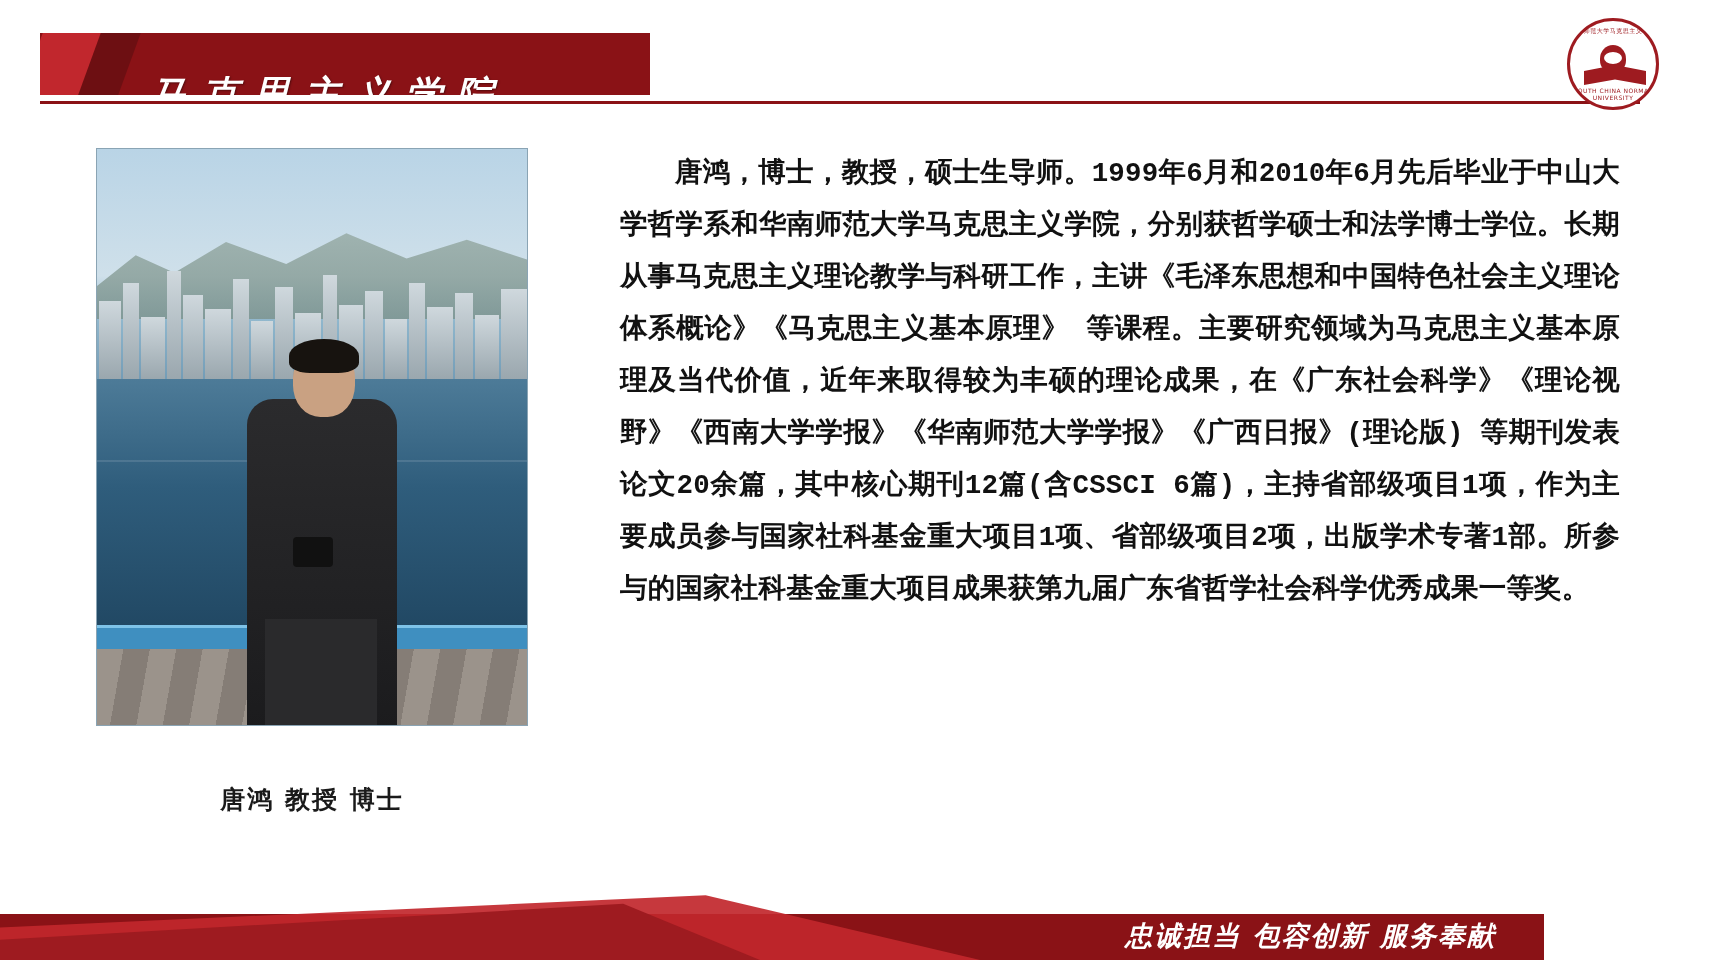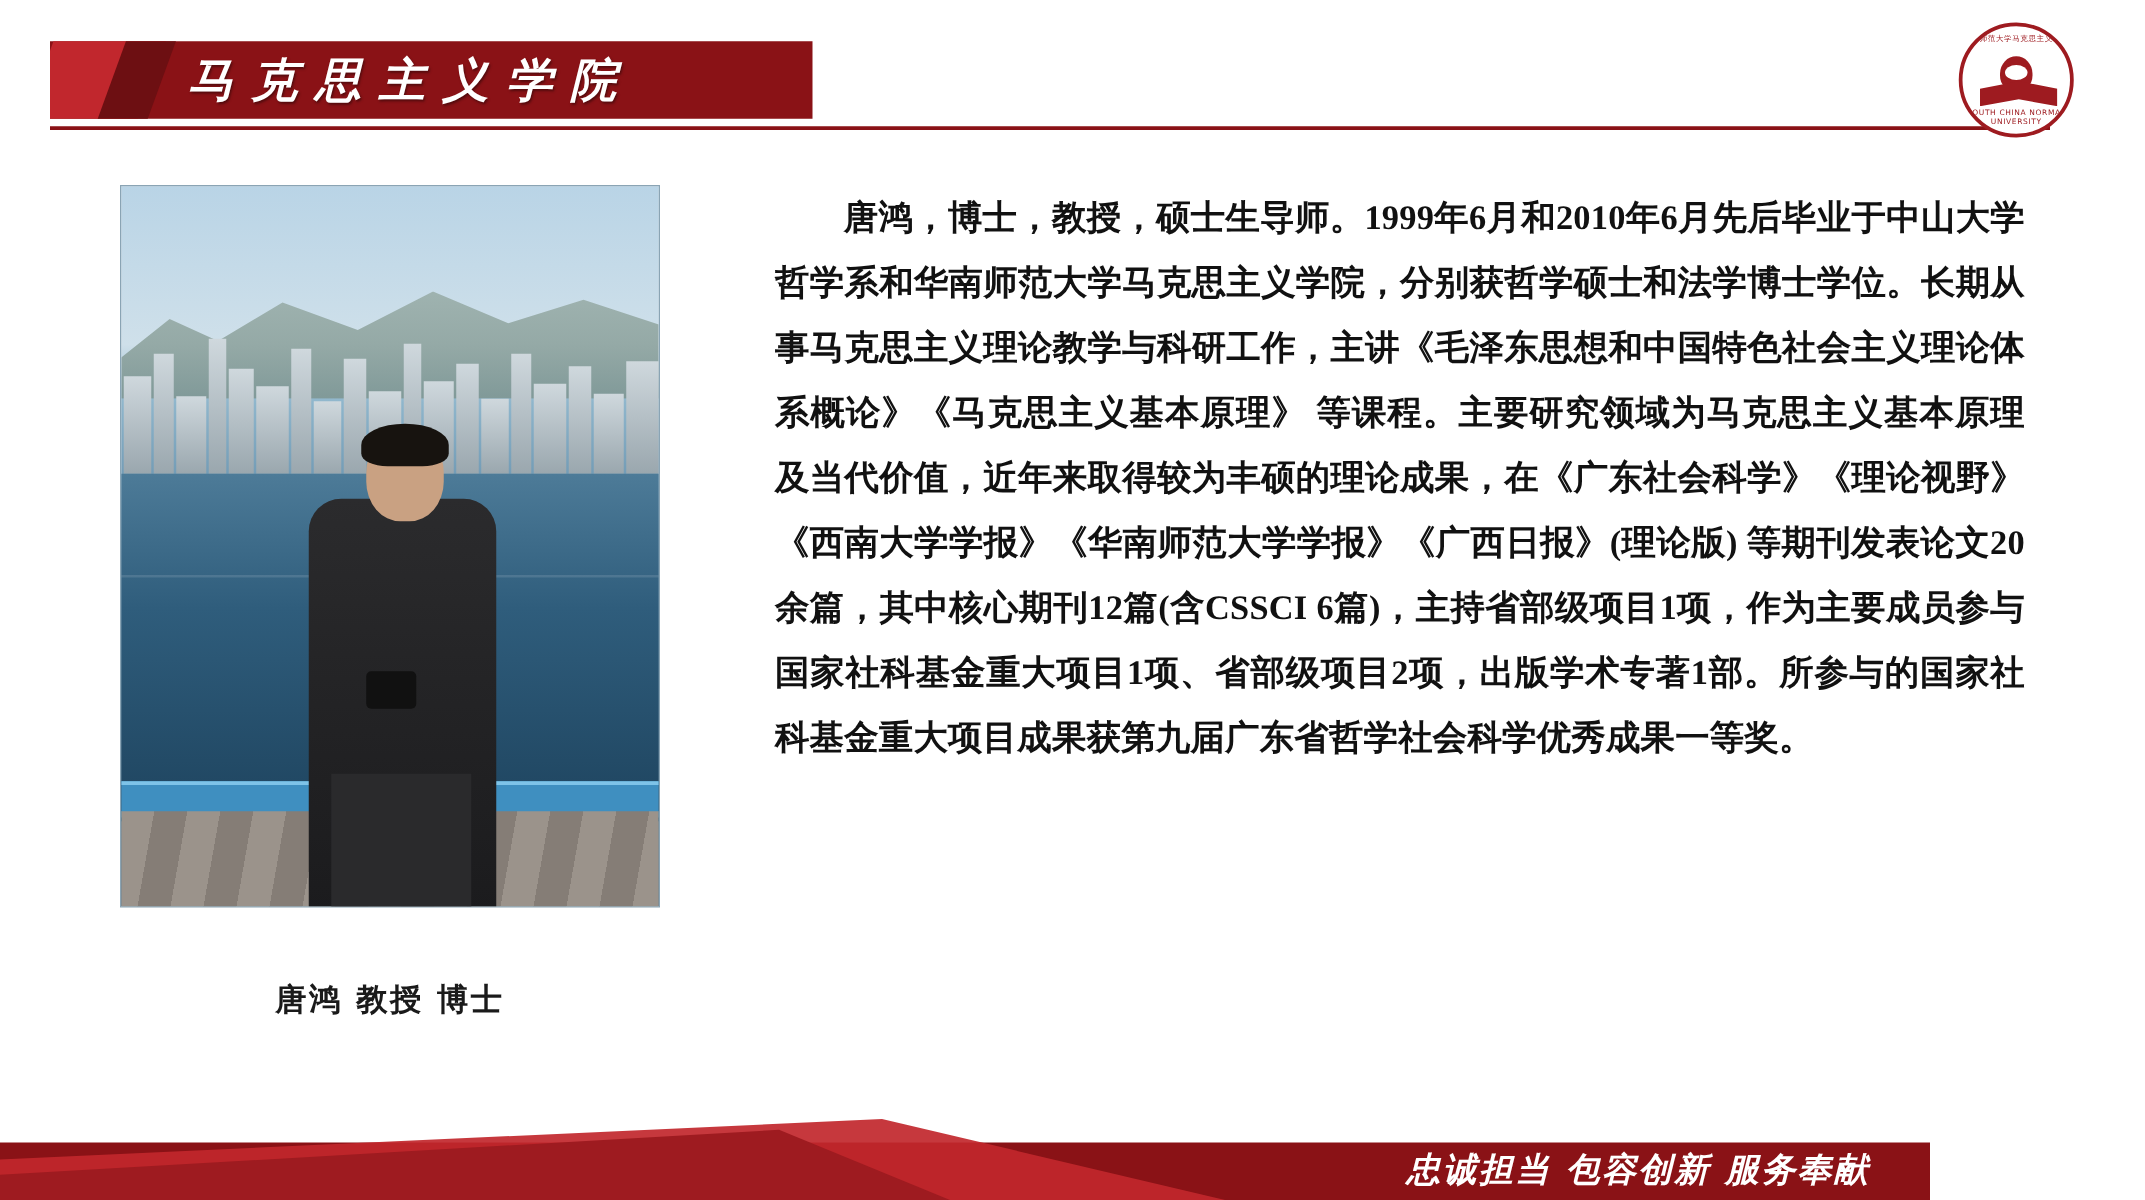--- a/index.html
+++ b/index.html
@@ -49,20 +49,21 @@
     color: #ffffff;
     font-family: "DejaVu Serif", serif;
     font-size: 37px;
     font-weight: bold;
     font-style: italic;
     letter-spacing: 14px;
     line-height: 62px;
     padding-left: 110px;
     white-space: nowrap;
     text-shadow: 1px 1px 2px rgba(0,0,0,0.4);
+    margin-top: 30px;
   }
   .header-rule {
     position: absolute;
     left: 40px;
     top: 101px;
     width: 1600px;
     height: 3px;
     background: #8a1216;
   }
 
@@ -240,21 +241,21 @@
     letter-spacing: 2px;
     margin-top: 48px;
   }
 
   
   .body-text {
     position: absolute;
     left: 620px;
     top: 148px;
     width: 1000px;
-    font-family: Liberation Serif, serif;
+    font-family: Liberation Mono, monospace;
     font-size: 27.5px;
     font-weight: bold;
     color: #111111;
     line-height: 52px;
     text-align: justify;
     text-indent: 2em;
     letter-spacing: 0.2px;
   }
 
   

